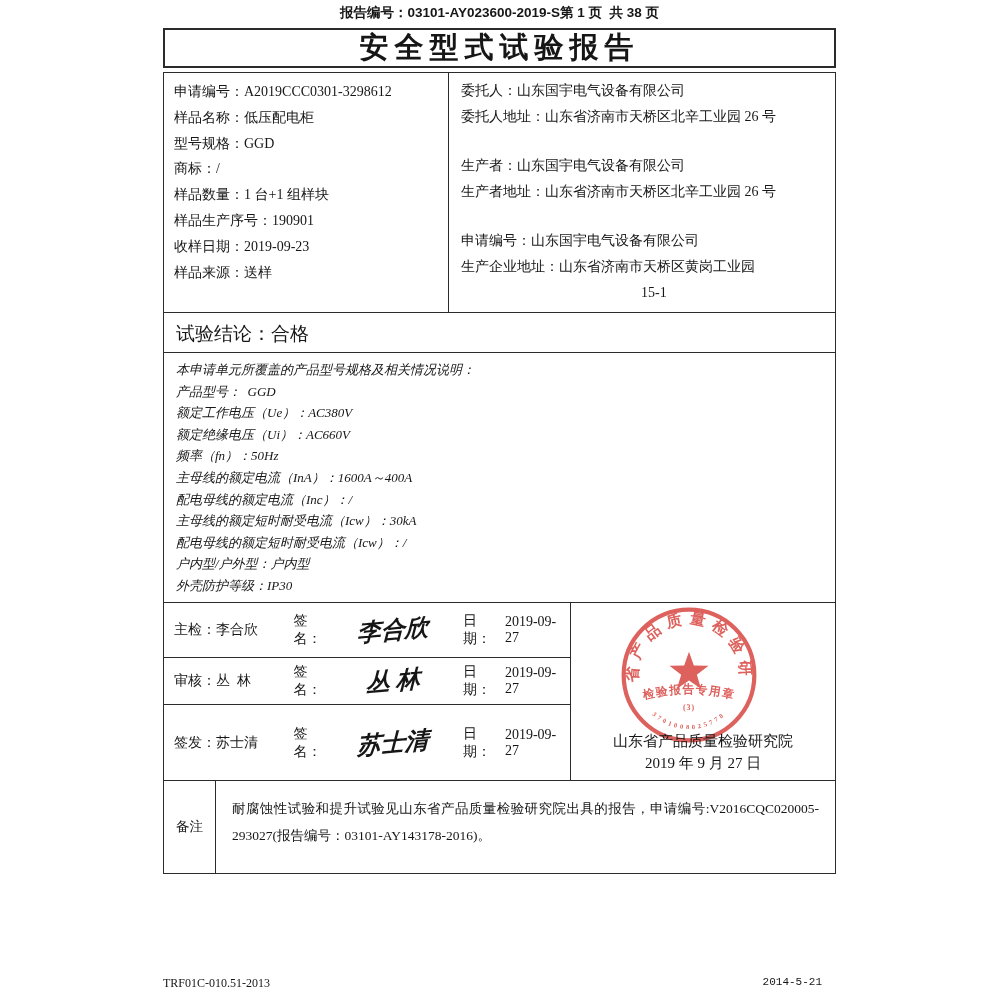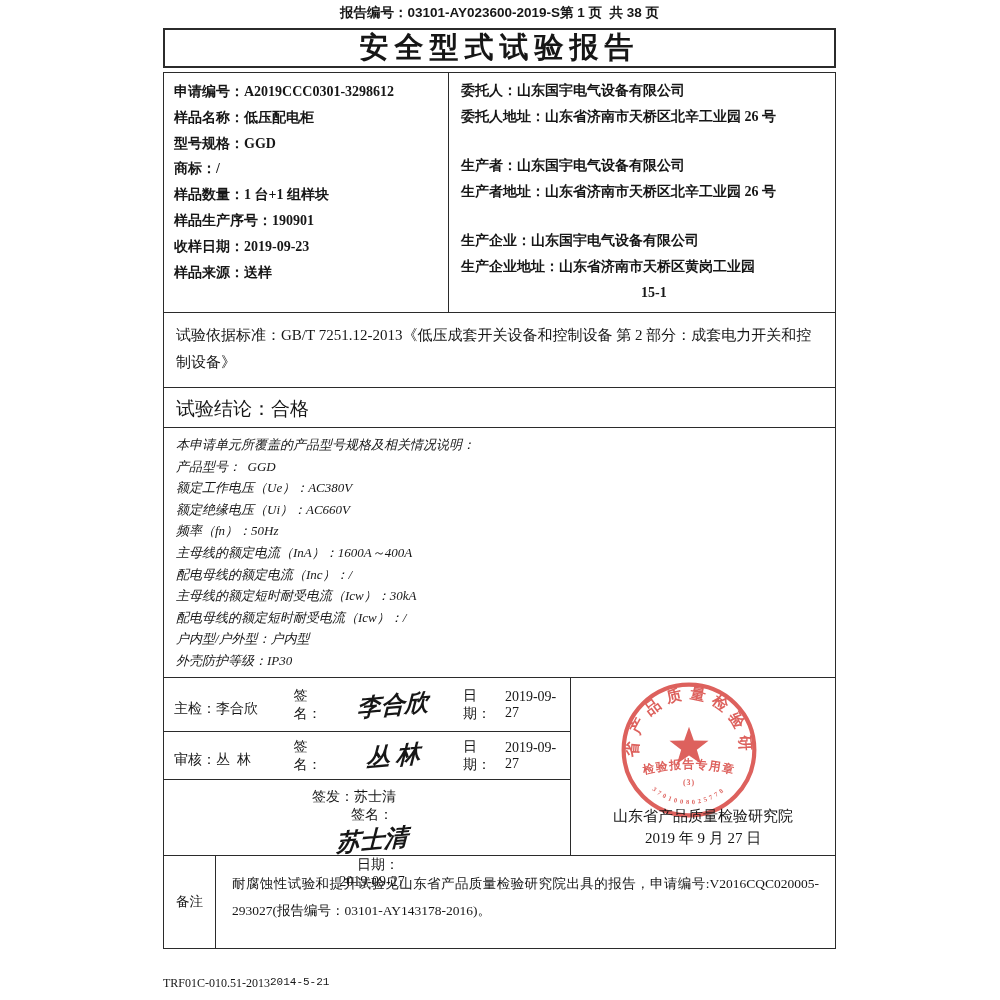--- a/index.html
+++ b/index.html
@@ -14,21 +14,21 @@
                border:2px solid #2b2b2b; display:flex; align-items:center; justify-content:center; }
   .title-box span { font-family:"Liberation Sans","DejaVu Sans",sans-serif; font-weight:700;
                     font-size:29px; letter-spacing:6px; }
 
   .tbl { position:absolute; top:72px; left:163px; width:673px; border:1.5px solid #2b2b2b; }
   .row { border-bottom:1.5px solid #2b2b2b; }
   .row:last-child { border-bottom:none; }
   .line { white-space:pre-wrap; }
 
   
-  .row-info { height:240px; display:flex;font-weight:bold; }
+  .row-info { height:240px; display:flex; }
   .cell-left { width:285px; border-right:1.5px solid #2b2b2b; padding:6px 6px 0 10px;
                font-size:14px; }
   .cell-left .line { line-height:25.8px; }
   .cell-right { flex:1; padding:5px 8px 0 12px; font-size:14px; }
   .cell-right .grp { margin-bottom:23px; }
   .cell-right .grp:last-child { margin-bottom:0; }
   .cell-right .line { line-height:26px; }
   .line-indent { padding-left:180px; }
 
   
@@ -40,22 +40,22 @@
   .row-coverage { height:250px; padding:6px 12px 0 12px; font-size:13px; }
   .row-coverage .line { line-height:21.6px;font-style:italic; }
 
   
   .row-sign { height:178px; display:flex; }
   .sign-left { width:407px; border-right:1.5px solid #2b2b2b; display:flex; flex-direction:column; }
   .sig-row { display:flex; align-items:center; padding-left:10px; font-size:14px;
              border-bottom:1.5px solid #2b2b2b; }
   .sig-row:nth-child(1){ height:55px; }
   .sig-row:nth-child(2){ height:48px; }
-  .sig-row:nth-child(3){ height:75px; border-bottom:none;flex-direction:column; }
-  .sig-role { width:120px; white-space:pre-wrap;margin-top:8px; }
+  .sig-row:nth-child(3){ height:75px; border-bottom:none; }
+  .sig-role { width:120px; white-space:pre-wrap; }
   .sig-label { white-space:pre-wrap; }
   .hand { width:116px; text-align:center; font-style:italic; font-weight:700; font-size:24px;
           transform:rotate(-5deg) skewX(-6deg); white-space:pre-wrap; }
   .sig-dlabel { margin-left:12px; white-space:pre-wrap; }
 
   .seal-cell { position:relative; flex:1; }
   .seal { position:absolute; top:2px; left:48px; width:140px; height:140px; opacity:.88; }
   .seal text, .seal textPath { fill:#d94c47; font-weight:700;
         font-family:"Liberation Serif","DejaVu Serif",serif; }
   .seal .ring { font-size:16.5px; letter-spacing:7px; text-anchor:middle; }
@@ -67,21 +67,21 @@
   .seal-date { line-height:22px; white-space:pre-wrap; }
 
   
   .row-remark { height:92px; display:flex; }
   .remark-label { width:52px; border-right:1.5px solid #2b2b2b; display:flex; align-items:center;
                   justify-content:center; font-size:13.5px; }
   .remark-text { flex:1; padding:14px 16px 0 16px; font-size:13.5px; line-height:27px;
                  text-align:justify; }
 
   .ftr { position:absolute; top:976px; left:163px; width:659px; display:flex;
-         }
+         justify-content:space-between; }
   .ftr-left { font-size:12px; }
   .ftr-right { font-size:11px; font-family:Liberation Mono, monospace; }
 </style>
 </head>
 <body>
 
 <div class="page">
 
   <div class="hdr">
     <span>报告编号：03101-AY023600-2019-S</span>
@@ -108,30 +108,27 @@
       <div class="cell-right">
         <div class="grp">
           <div class="line">委托人：山东国宇电气设备有限公司</div>
           <div class="line">委托人地址：山东省济南市天桥区北辛工业园 26 号</div>
         </div>
         <div class="grp">
           <div class="line">生产者：山东国宇电气设备有限公司</div>
           <div class="line">生产者地址：山东省济南市天桥区北辛工业园 26 号</div>
         </div>
         <div class="grp">
-          <div class="line">生产企业：山东国宇电气设备有限公司</div>
+          <div class="line">申请编号：山东国宇电气设备有限公司</div>
           <div class="line">生产企业地址：山东省济南市天桥区黄岗工业园</div>
           <div class="line line-indent">15-1</div>
         </div>
       </div>
     </div>
 
-    <div class="row row-standard">
-      <div class="line">试验依据标准：GB/T 7251.12-2013《低压成套开关设备和控制设备 第 2 部分：成套电力开关和控制设备》</div>
-    </div>
 
     <div class="row row-conclusion">
       <div class="line">试验结论：合格</div>
     </div>
 
     <div class="row row-coverage">
       <div class="line">本申请单元所覆盖的产品型号规格及相关情况说明：</div>
       <div class="line">产品型号：  GGD</div>
       <div class="line">额定工作电压（Ue）：AC380V</div>
       <div class="line">额定绝缘电压（Ui）：AC660V</div>

